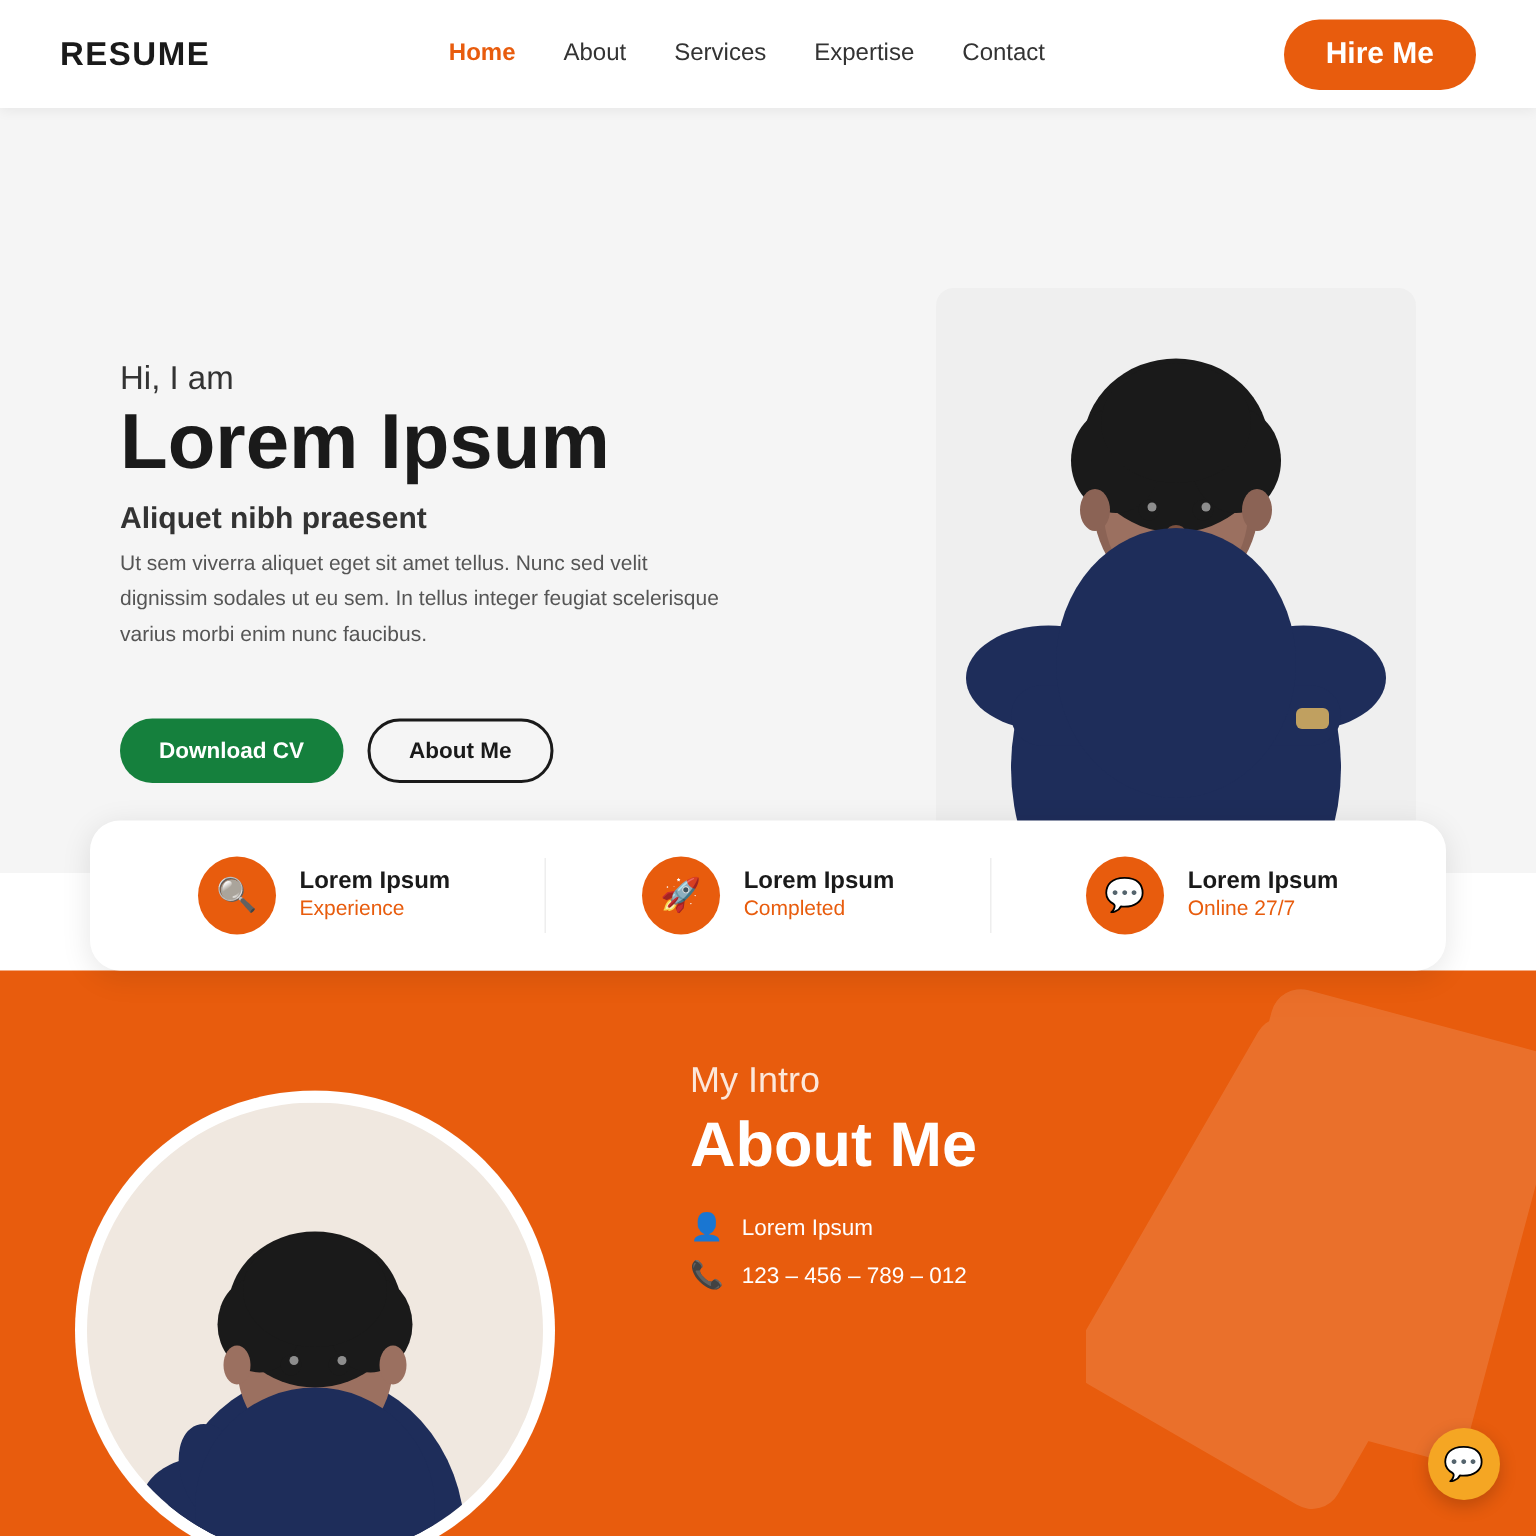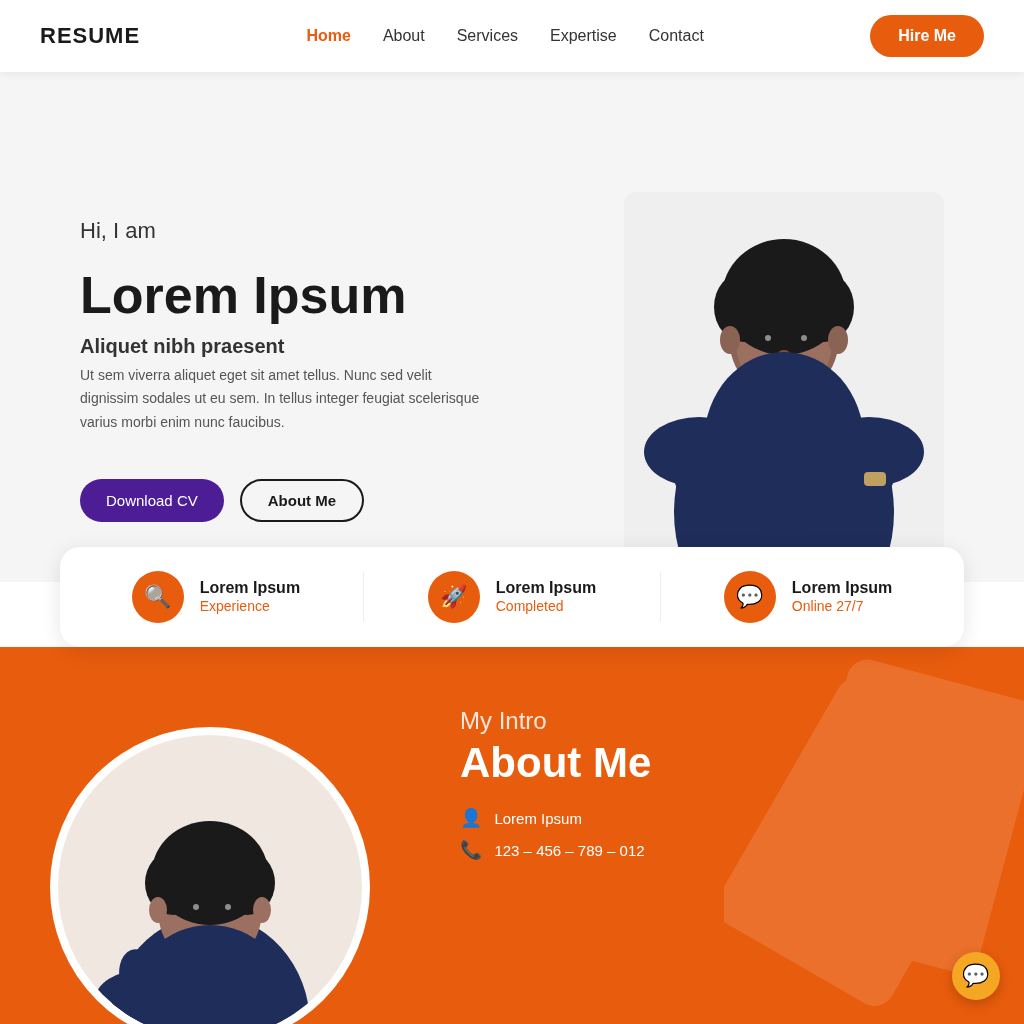--- a/index.html
+++ b/index.html
@@ -35,21 +35,21 @@
       font-size: 16px;
       font-weight: 500;
     }
     .nav-links li.active a { color: #e85c0d; font-weight: 600; }
     .hire-btn {
       background: #e85c0d;
       color: #fff;
       border: none;
       border-radius: 30px;
       padding: 12px 28px;
-      font-size: 16px;
+      font-size: 20px;
       font-weight: 600;
       cursor: pointer;
     }
 
     
     .hero {
       background: #f5f5f5;
       display: flex;
       align-items: flex-end;
       justify-content: space-between;
@@ -59,21 +59,21 @@
       overflow: hidden;
     }
     .hero-text {
       max-width: 480px;
       padding-bottom: 60px;
     }
     .hero-greeting {
       font-size: 22px;
       color: #333;
       font-weight: 400;
-      margin-bottom: 23px;
+      margin-bottom: 2px;
     }
     .hero-name {
       font-size: 52px;
       font-weight: 900;
       color: #1a1a1a;
       line-height: 1.1;
       margin-bottom: 10px;
     }
     .hero-subtitle {
       font-size: 20px;
@@ -87,27 +87,27 @@
       line-height: 1.7;
       margin-bottom: 44px;
       max-width: 400px;
     }
     .hero-buttons {
       display: flex;
       gap: 16px;
       align-items: center;
     }
     .btn-download {
-      background: #4c1d95;
+      background: #15803d;
       color: #fff;
       border: none;
       border-radius: 30px;
       padding: 13px 26px;
       font-size: 15px;
-      font-weight: 400;
+      font-weight: 700;
       cursor: pointer;
     }
     .btn-about {
       background: transparent;
       color: #1a1a1a;
       border: 2px solid #1a1a1a;
       border-radius: 30px;
       padding: 11px 26px;
       font-size: 15px;
       font-weight: 600;

